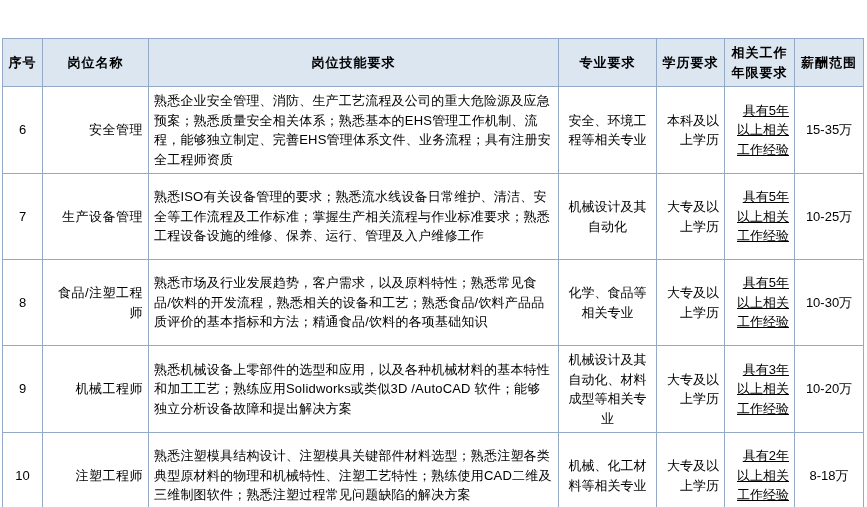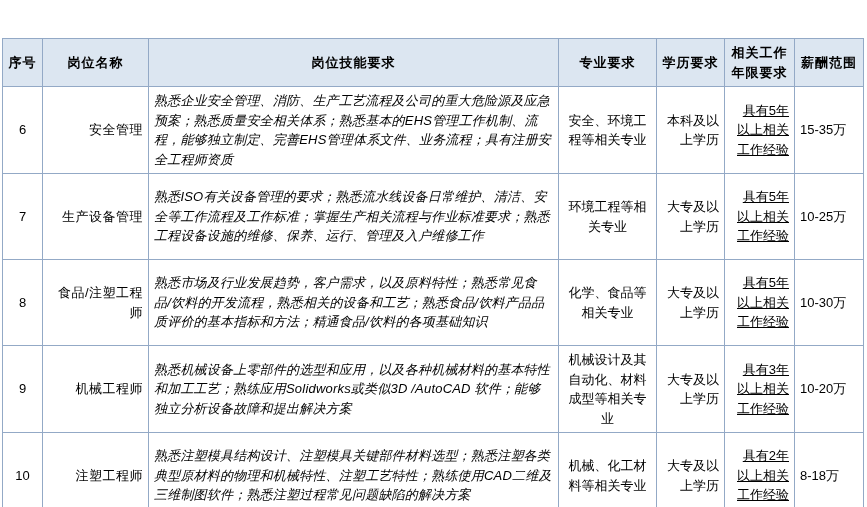--- a/index.html
+++ b/index.html
@@ -58,40 +58,39 @@
   td.c-title {
     text-align: right;
     font-size: 13px;
     letter-spacing: 0.5px;
   }
   td.c-skill {
     text-align: left;
     font-size: 13px;
     line-height: 1.62;
     letter-spacing: 0.2px;
-    font-style: italic;
   }
   td.c-major {
     text-align: center;
     font-size: 13px;
     line-height: 1.6;
   }
   td.c-edu {
     text-align: right;
     font-size: 13px;
     line-height: 1.6;
   }
   td.c-exp {
     text-align: right;
     font-size: 13px;
     line-height: 1.6;
     text-decoration: underline;
   }
   td.c-salary {
-    text-align: left;
+    text-align: center;
     font-size: 13px;
     white-space: nowrap;
   }
   tbody tr { background: #ffffff; }
   .row-h-1 { height: 86px; }
   .row-h-2 { height: 86px; }
   .row-h-3 { height: 86px; }
   .row-h-4 { height: 86px; }
   .row-h-5 { height: 86px; }
 </style>
@@ -127,21 +126,21 @@
         <td class="c-skill">熟悉企业安全管理、消防、生产工艺流程及公司的重大危险源及应急预案；熟悉质量安全相关体系；熟悉基本的EHS管理工作机制、流程，能够独立制定、完善EHS管理体系文件、业务流程；具有注册安全工程师资质</td>
         <td class="c-major">安全、环境工程等相关专业</td>
         <td class="c-edu">本科及以上学历</td>
         <td class="c-exp">具有5年以上相关工作经验</td>
         <td class="c-salary">15-35万</td>
       </tr>
       <tr class="row-h-2">
         <td class="c-no">7</td>
         <td class="c-title">生产设备管理</td>
         <td class="c-skill">熟悉ISO有关设备管理的要求；熟悉流水线设备日常维护、清洁、安全等工作流程及工作标准；掌握生产相关流程与作业标准要求；熟悉工程设备设施的维修、保养、运行、管理及入户维修工作</td>
-        <td class="c-major">环境工程等相关专业</td>
+        <td class="c-major">机械设计及其自动化</td>
         <td class="c-edu">大专及以上学历</td>
         <td class="c-exp">具有5年以上相关工作经验</td>
         <td class="c-salary">10-25万</td>
       </tr>
       <tr class="row-h-3">
         <td class="c-no">8</td>
         <td class="c-title">食品/注塑工程师</td>
         <td class="c-skill">熟悉市场及行业发展趋势，客户需求，以及原料特性；熟悉常见食品/饮料的开发流程，熟悉相关的设备和工艺；熟悉食品/饮料产品品质评价的基本指标和方法；精通食品/饮料的各项基础知识</td>
         <td class="c-major">化学、食品等相关专业</td>
         <td class="c-edu">大专及以上学历</td>

